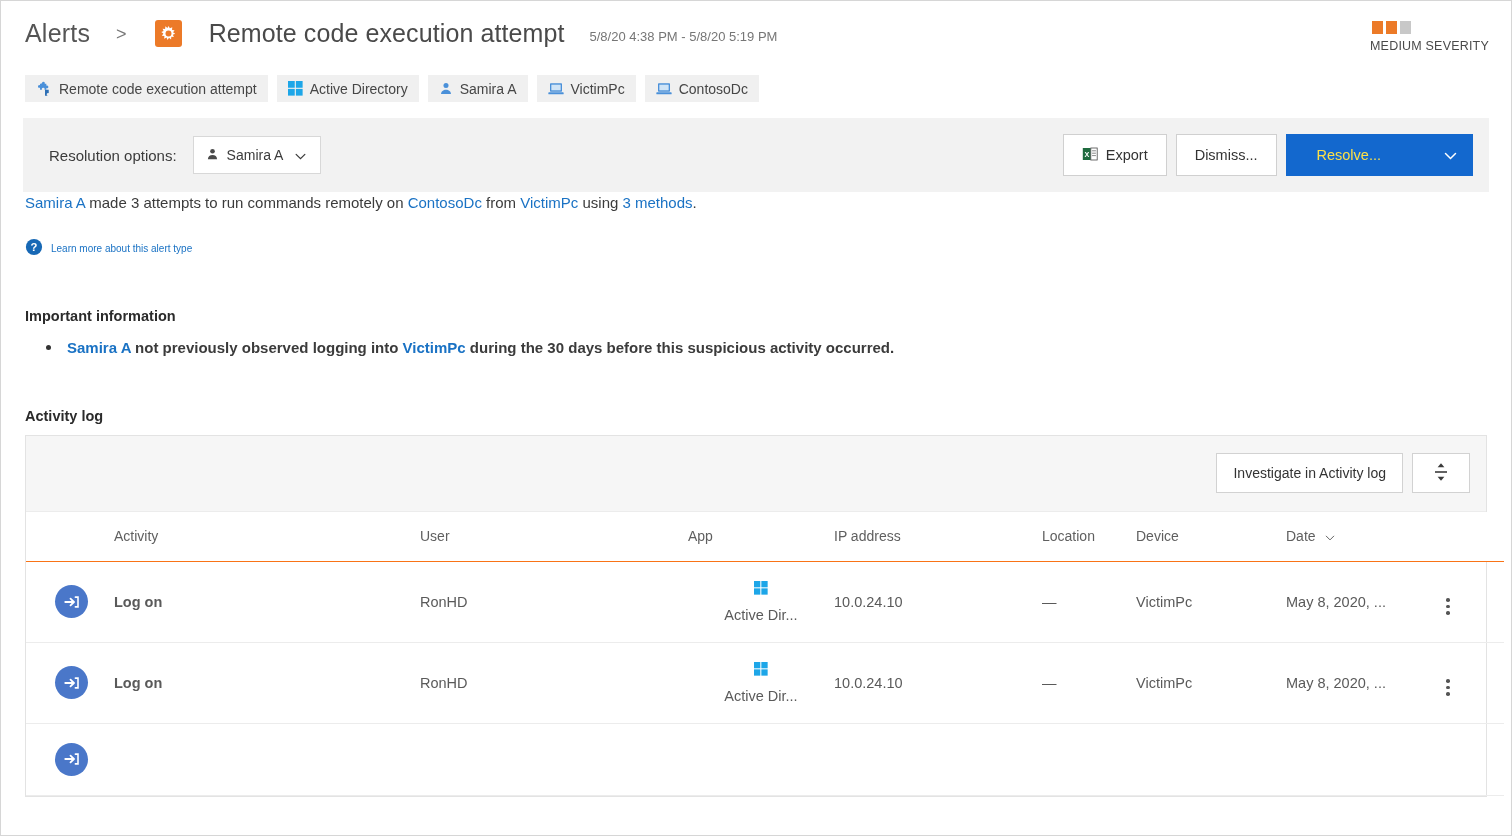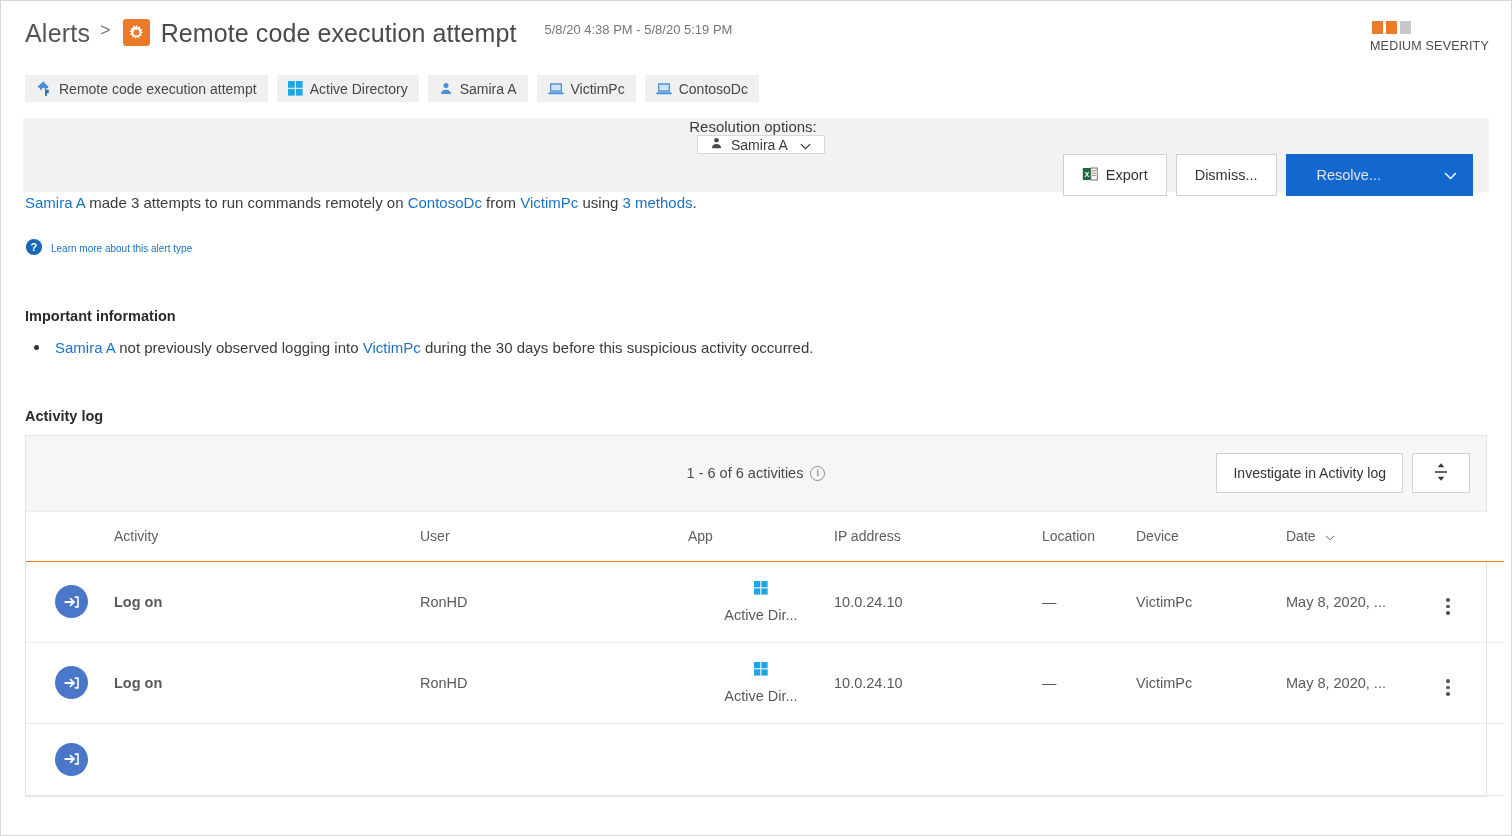--- a/index.html
+++ b/index.html
@@ -22,22 +22,22 @@
   }
 
   
   .header {
     position: relative;
     padding: 18px 24px 0 24px;
     height: 72px;
   }
   .title-row {
     display: flex;
-    align-items: flex-start;
-    gap: 8px;
+    align-items: center;
+    gap: 24px;
   }
   .breadcrumb-parent {
     font-size: 25px;
     color: #555;
     font-weight: 400;
     letter-spacing: .2px;
   }
   .breadcrumb-sep {
     font-size: 18px;
     color: #777;
@@ -56,21 +56,21 @@
   }
   .page-title {
     font-size: 25px;
     color: #4a4a4a;
     font-weight: 400;
     letter-spacing: .1px;
   }
   .title-time {
     font-size: 13px;
     color: #767676;
-    margin-left: 20px;
+    margin-left: 1px;
     position: relative;
     top: 3px;
     white-space: nowrap;
   }
 
   .severity {
     position: absolute;
     right: 22px;
     top: 20px;
     text-align: right;
@@ -113,21 +113,20 @@
   .chip svg { display: block; flex: 0 0 auto; }
 
   
   .resolution-bar {
     margin: 16px 22px 0 22px;
     background: #f2f2f2;
     height: 74px;
     display: flex;
     align-items: center;
     padding: 0 16px 0 26px;
-    flex-direction: column;
   }
   .res-label {
     font-size: 15px;
     color: #3b3b3b;
     margin-right: 16px;
   }
   .assignee-select {
     background: #fff;
     border: 1px solid #d8d8d8;
     height: 38px;
@@ -156,21 +155,21 @@
     justify-content: center;
     gap: 8px;
     padding: 0 18px;
     font-size: 14.5px;
     color: #333;
     cursor: pointer;
   }
   .btn-primary {
     background: #1368ce;
     border: 1px solid #1368ce;
-    color: #e5e5e5;
+    color: #fde047;
     padding: 0;
     display: flex;
   }
   .btn-primary .prim-main {
     display: flex; align-items: center; justify-content: center;
     padding: 0 30px;
     height: 100%;
     font-size: 14.5px;
   }
   .btn-primary .prim-split {
@@ -203,21 +202,21 @@
   }
   .learn-row {
     display: flex;
     align-items: center;
     gap: 8px;
     margin-top: 24px;
   }
   .learn-row .lnk { font-size: 10px; }
 
   .info-list {
-    margin: 0; padding: 0; list-style: none;
+    margin: 12px; padding: 0; list-style: none; font-weight: bold;
   }
   .info-list li {
     position: relative;
     padding-left: 30px;
     font-size: 15px;
     color: #3b3b3b;
     line-height: 1.4;
   }
   .info-list li::before {
     content: "";
@@ -499,24 +498,20 @@
 
     <ul class="info-list">
       <li><a class="lnk">Samira A</a><span> not previously observed logging into </span><a class="lnk">VictimPc</a><span> during the 30 days before this suspicious activity occurred.</span></li>
     </ul>
 
     <div class="section-head" style="margin-top:50px; margin-bottom:11px;">Activity log</div>
 
     <div class="activity-card">
 
       <div class="card-toolbar">
-        <div class="count-text">
-          <span>1 - 6 of 6 activities</span>
-          <span class="info-circle">i</span>
-        </div>
         <div class="toolbar-right">
           <button class="btn-sm">Investigate in Activity log</button>
           <button class="btn-sm btn-icon-only">
             <span>
               <svg width="16" height="20" viewBox="0 0 16 20" aria-hidden="true">
                 <path d="M8 1.2 L11.4 5.2 L4.6 5.2 Z" fill="#3b3b3b"></path>
                 <line x1="2" y1="10" x2="14" y2="10" stroke="#3b3b3b" stroke-width="1.6"></line>
                 <path d="M8 18.8 L11.4 14.8 L4.6 14.8 Z" fill="#3b3b3b"></path>
               </svg>
             </span>

